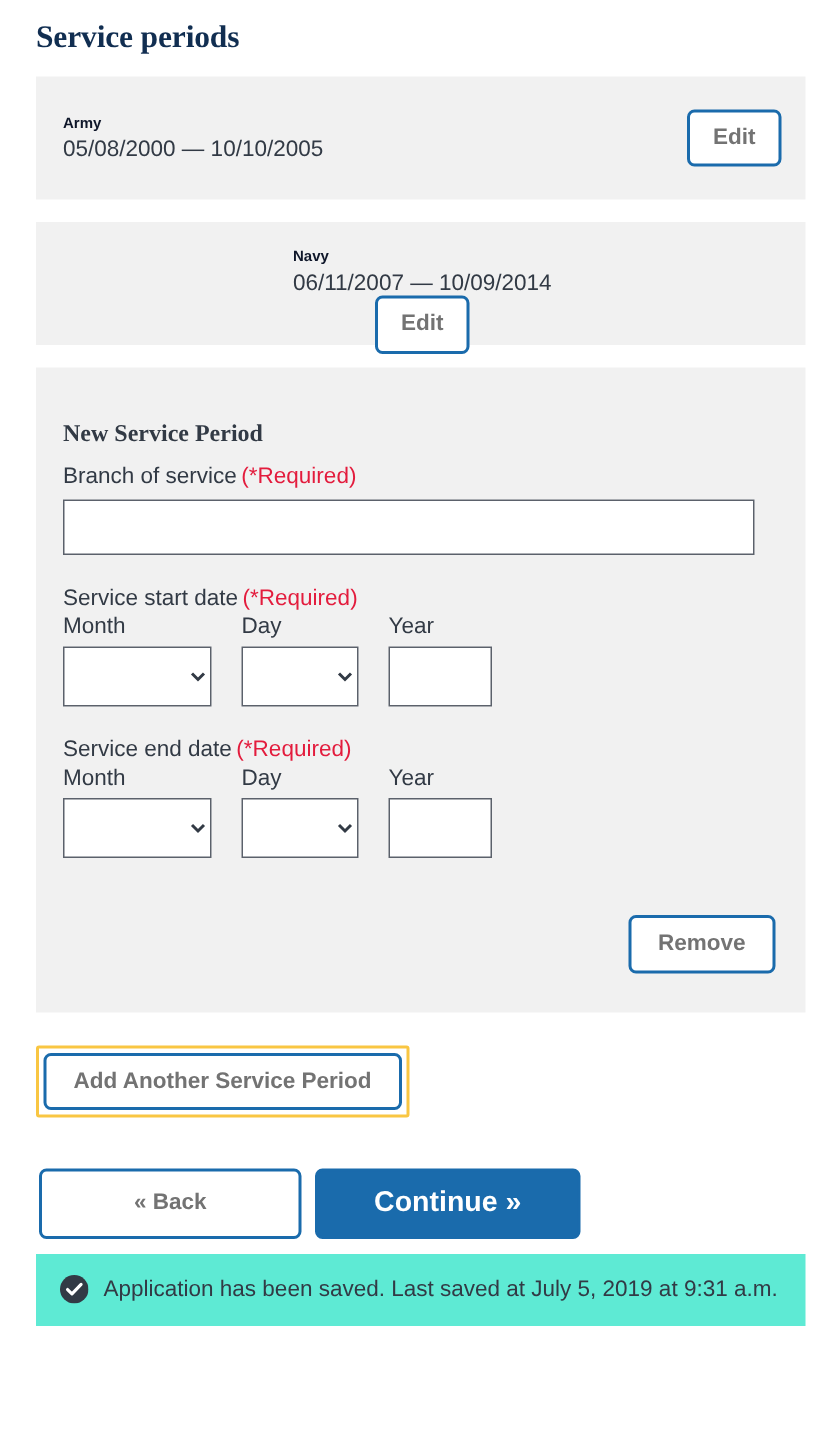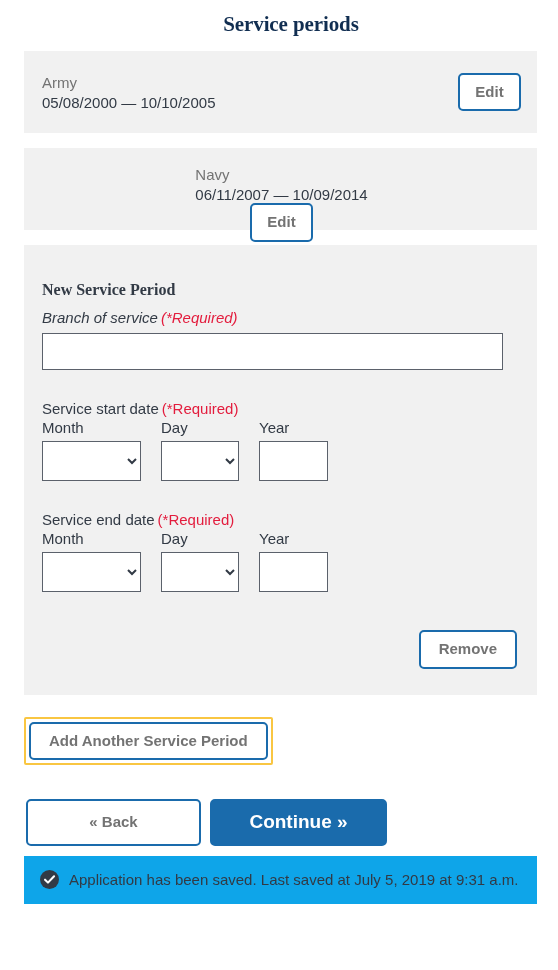--- a/index.html
+++ b/index.html
@@ -19,21 +19,20 @@
 
   
   .page-heading {
     font-family: "Liberation Serif", serif;
     font-weight: bold;
     font-size: 21px;
     color: #112e51;
     margin: 0;
     padding: 12px 0 0 24px;
     letter-spacing: -0.1px;
-    text-align: center;
   }
 
   
   .card-list {
     margin-top: 14px;
   }
   .period-card {
     background: #f1f1f1;
     margin: 0 21px 0 24px;
     padding: 18px 16px 18px 18px;
@@ -46,23 +45,23 @@
   .period-card + .period-card {
     margin-top: 15px;
     flex-direction: column;
   }
   .period-info {
     display: flex;
     flex-direction: column;
     gap: 3px;
   }
   .period-branch {
-    font-weight: normal;
-    font-size: 15px;
-    color: #737373;
+    font-weight: bold;
+    font-size: 10px;
+    color: #0f172a;
   }
   .period-dates {
     font-size: 15px;
     color: #323a45;
   }
 
   
   .btn-outline {
     background: #ffffff;
     border: 2px solid #1a6bac;
@@ -106,21 +105,20 @@
     font-family: "Liberation Serif", serif;
     font-weight: bold;
     font-size: 16px;
     color: #323a45;
     margin: 0 0 10px 0;
   }
   .field-label {
     font-size: 15px;
     color: #323a45;
     margin-bottom: 7px;
-    font-style: italic;
   }
   .required-flag {
     color: #e31c3d;
     margin-left: 3px;
   }
   .text-input {
     display: block;
     width: 461px;
     height: 37px;
     box-sizing: border-box;
@@ -128,21 +126,21 @@
     border: 1px solid #5b616b;
     border-radius: 0;
     font-family: "Liberation Sans", sans-serif;
     font-size: 15px;
     color: #323a45;
     padding: 0 8px;
     outline: none;
   }
 
   .date-block {
-    margin-top: 30px;
+    margin-top: 20px;
   }
   .date-legend {
     font-size: 15px;
     color: #323a45;
     margin-bottom: 2px;
   }
   .date-fields {
     display: flex;
     gap: 20px;
     align-items: flex-end;
@@ -212,21 +210,21 @@
   }
   .btn-continue {
     width: 177px;
     text-align: center;
     padding: 11px 0;
   }
 
   
   .saved-banner {
     margin: 10px 21px 0 24px;
-    background: #0ea5e9;
+    background: #5eead4;
     display: flex;
     align-items: center;
     gap: 10px;
     padding: 14px 16px;
     box-sizing: border-box;
     min-height: 48px;
   }
   .check-icon {
     flex: 0 0 auto;
     width: 19px;

